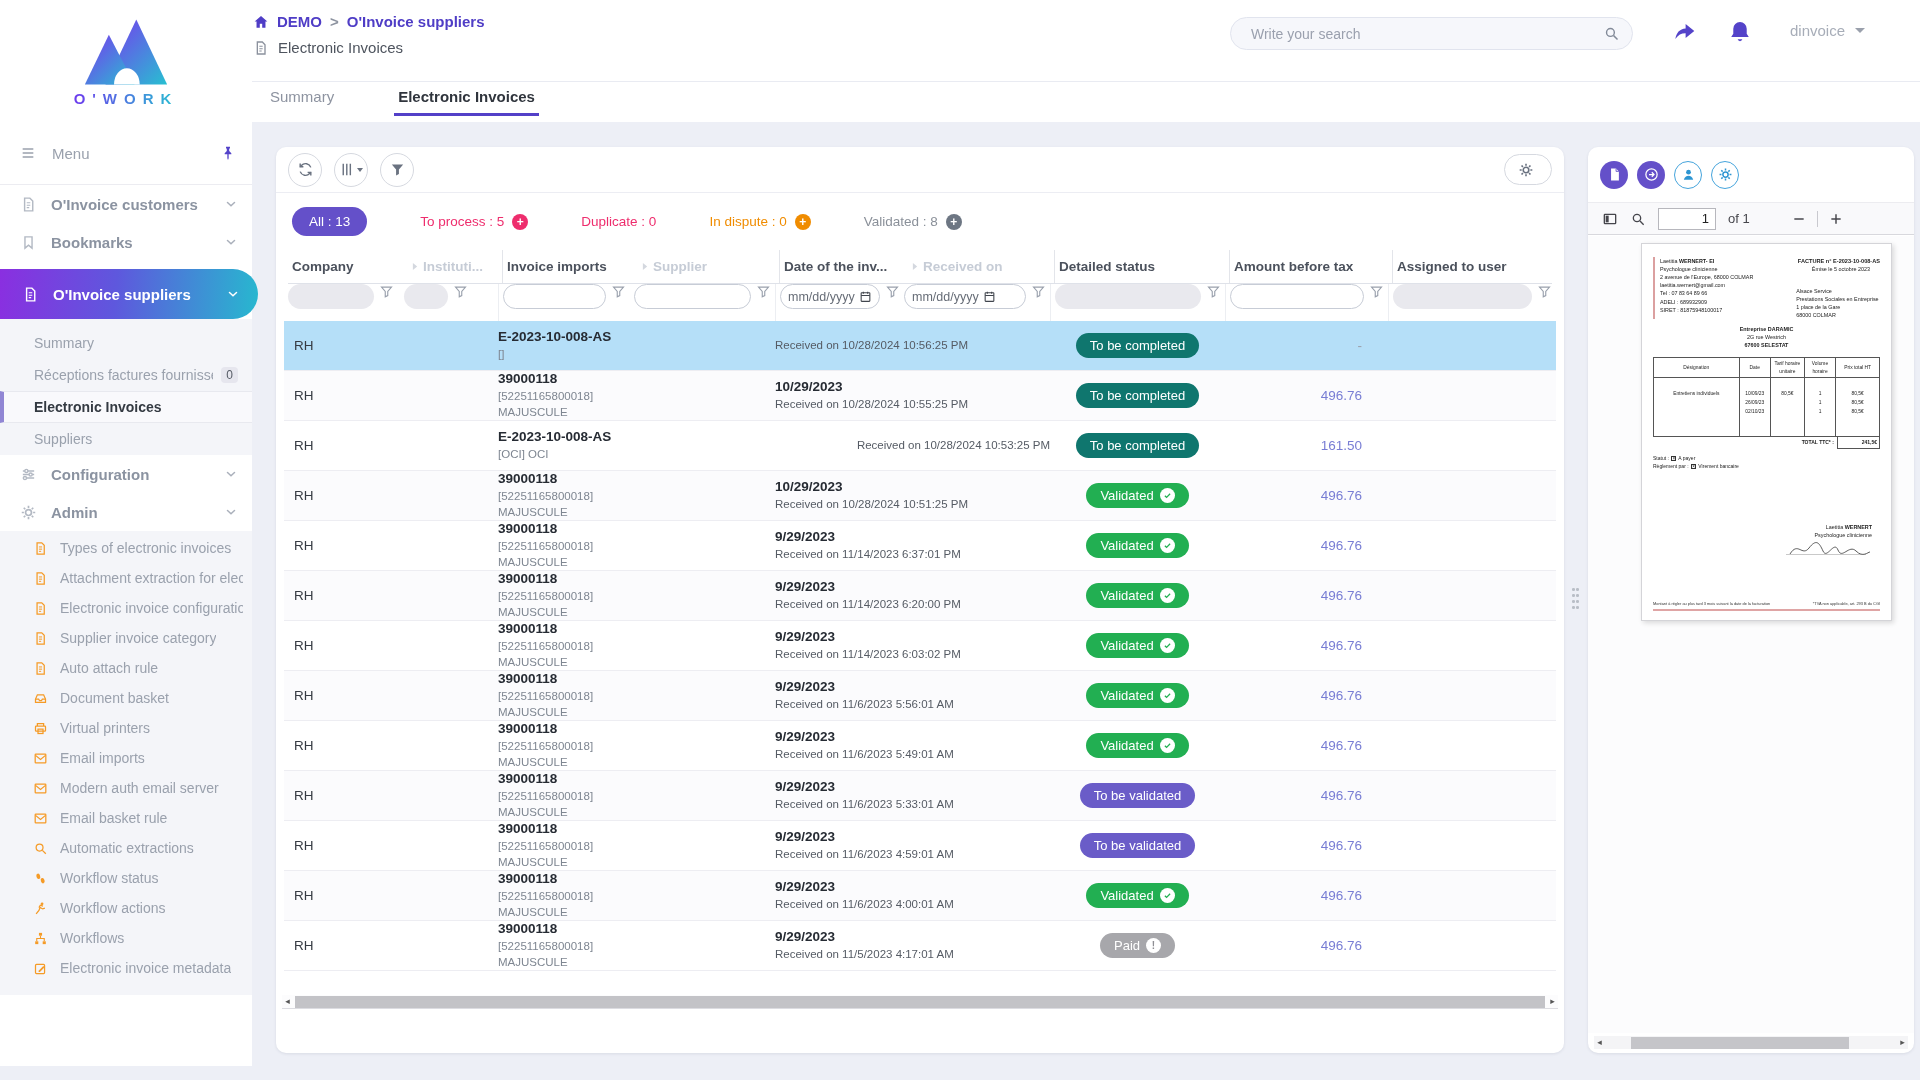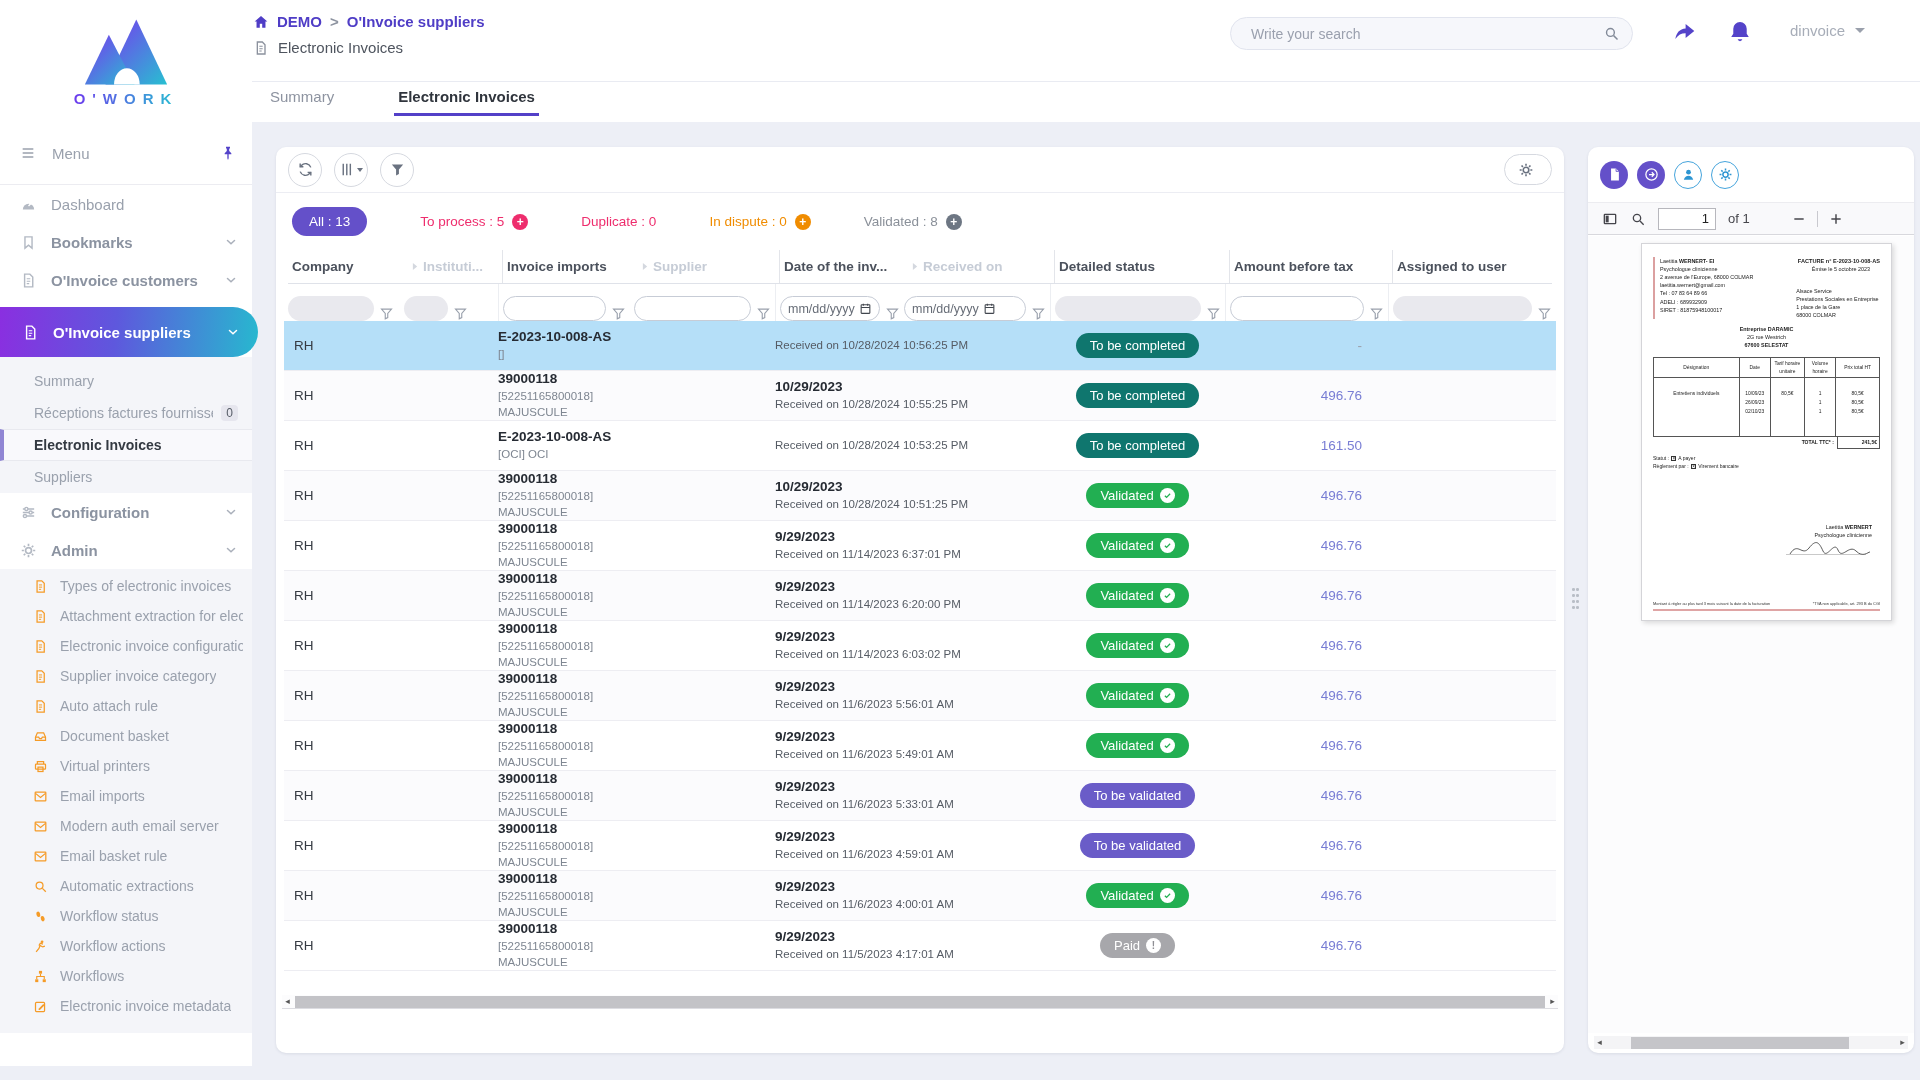--- a/index.html
+++ b/index.html
@@ -72,21 +72,21 @@
   .pluscir{width:16px;height:16px;border-radius:50%;color:#fff;font-size:12px;font-weight:bold;display:inline-flex;align-items:center;justify-content:center;line-height:1}
   .pluscir.pink{background:#ee2d6d}.pluscir.orange{background:#f08c00}.pluscir.muted{background:#6d7683}
 
   .tgrid{display:grid;grid-template-columns:116px 98px 132px 145px 125px 150px 175px 163px 168px}
   .thead{height:34px;align-items:center;margin:0 12px;border-bottom:1px solid #dfe2e9}
   .th{display:flex;align-items:center;gap:2px;font-size:13.5px;font-weight:bold;color:#4b515c;padding-left:4px;height:100%;cursor:pointer}
   .th.muted{color:#c6ccd6}
   .th.gs{border-left:1px solid #e3e5ea}
   .th .tri{width:13px;height:13px;color:#d4d8df}
   .tfilter{height:37px;align-items:center;margin:0 8px}
-  .tf{display:flex;align-items:flex-end;gap:5px;padding:0 4px;height:100%}
+  .tf{display:flex;align-items:flex-start;gap:5px;padding:0 4px;height:100%}
   .tf.gs{border-left:1px solid #eceef2}
   .f-dis{height:25px;border-radius:13px;background:#e9e9ee;flex:1}
   .f-dis.fixed{flex:none}
   .f-txt{height:25px;border-radius:13px;border:1px solid #c7ccd6;flex:1;min-width:0;outline:none;padding:0 8px;font-family:inherit;font-size:13px;color:#464b55}
   .f-date{height:25px;border-radius:13px;border:1px solid #c7ccd6;flex:1;display:flex;align-items:center;gap:4px;padding:0 7px;font-size:12.5px;color:#676d77;cursor:pointer}
   .f-date .cal{width:13px;height:13px;color:#41464e}
   .tf .fun{width:15px;height:15px;color:#99a0ac;cursor:pointer}
 
   .tbody{margin:0 8px}
   .trow{height:50px;border-bottom:1px solid #ededf2;cursor:pointer;background:#fff}
@@ -358,40 +358,34 @@
   <div class="menu-row">
     <svg class="ic ham">
         <use href="#i-ham"></use>
       </svg>
     <span>Menu</span>
     <svg class="ic pin">
         <use href="#i-pin"></use>
       </svg>
   </div>
   <div id="nav-top">
-      <div class="nav-item">
-        <svg class="ic ">
-          <use href="#i-gauge"></use>
-        </svg>
-        <span class="nav-label">Dashboard</span>
-      </div>
       <div class="nav-item bold">
         <svg class="ic ">
-          <use href="#i-bookmark"></use>
-        </svg>
-        <span class="nav-label">Bookmarks</span>
+          <use href="#i-doc"></use>
+        </svg>
+        <span class="nav-label">O'Invoice customers</span>
         <svg class="ic chev">
           <use href="#i-chev"></use>
         </svg>
       </div>
       <div class="nav-item bold">
         <svg class="ic ">
-          <use href="#i-doc"></use>
-        </svg>
-        <span class="nav-label">O'Invoice customers</span>
+          <use href="#i-bookmark"></use>
+        </svg>
+        <span class="nav-label">Bookmarks</span>
         <svg class="ic chev">
           <use href="#i-chev"></use>
         </svg>
       </div>
     </div>
   <div class="active-group" id="active-group">
     <svg class="ic">
         <use href="#i-doc"></use>
       </svg>
     <span class="nav-label">O'Invoice suppliers</span>
@@ -712,21 +706,21 @@
           </span>
         </div>
         <div class="td c-amt" style="grid-column: 8;">496.76</div>
       </div>
       <div class="trow tgrid">
         <div class="td c-comp" style="grid-column: 1;">RH</div>
         <div class="td c-inv" style="grid-column: 3;">
           <div class="b">E-2023-10-008-AS</div>
           <div class="s">[OCI] OCI</div>
         </div>
-        <div class="td c-date" style="grid-column: 5 / span 2;">
+        <div class="td c-date" style="grid-column: 5 / span 2; align-items: flex-end;">
           <div class="rcv">Received on 10/28/2024 10:53:25 PM</div>
         </div>
         <div class="td c-status" style="grid-column: 7;">
           <span class="spill purple">
             <span>To be completed</span>
           </span>
         </div>
         <div class="td c-amt" style="grid-column: 8;">161.50</div>
       </div>
       <div class="trow tgrid">

